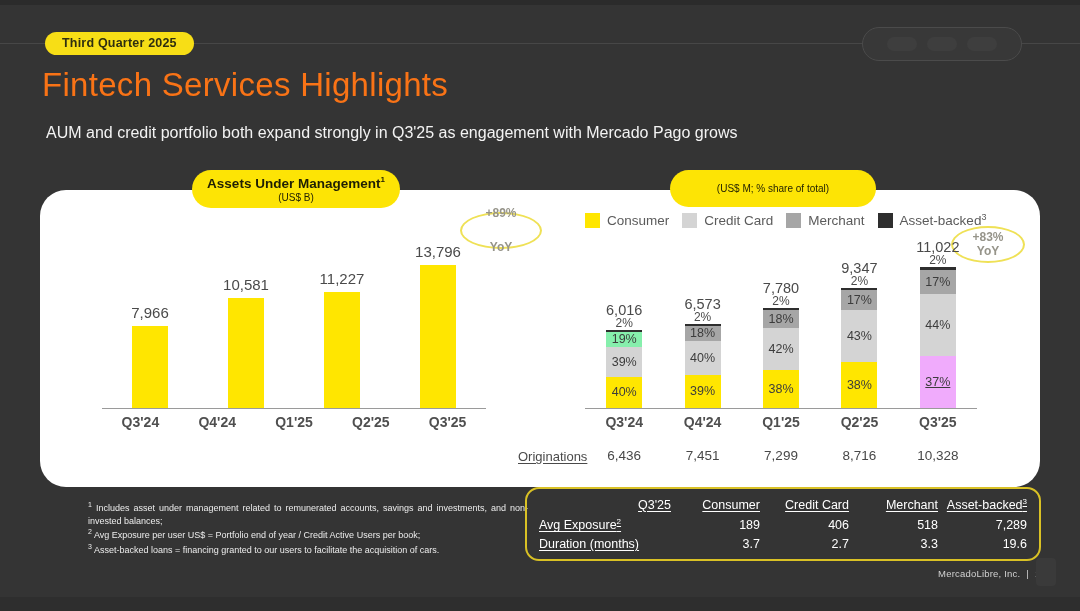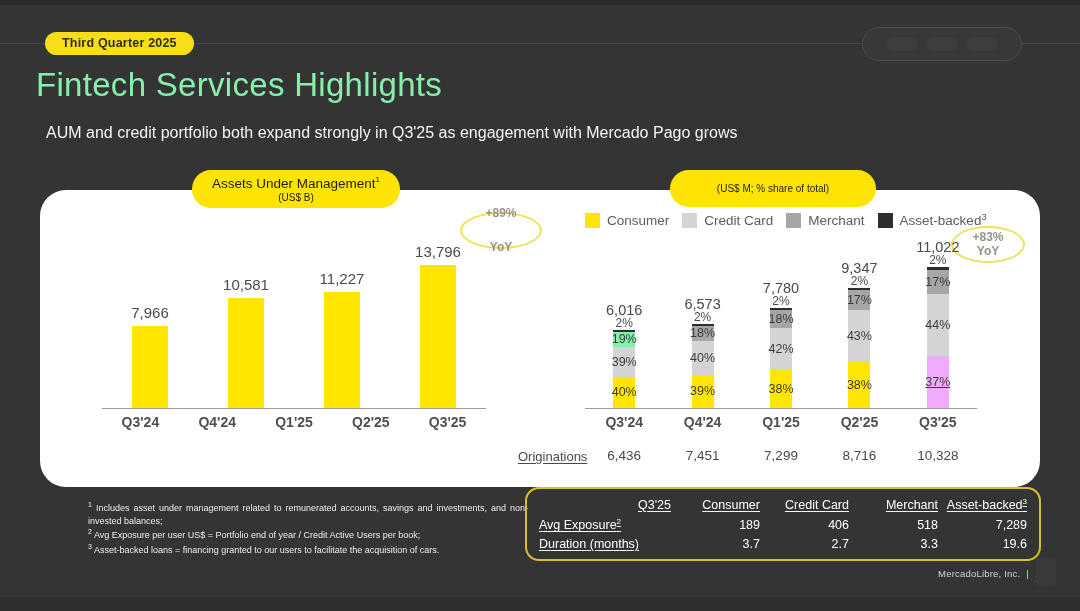--- a/index.html
+++ b/index.html
@@ -8,51 +8,51 @@
   .slide{position:absolute;inset:0;}
   .top-strip{position:absolute;left:0;top:0;width:100%;height:5px;background:#2b2b2b;}
   .bottom-strip{position:absolute;left:0;bottom:0;width:100%;height:14px;background:#2e2e2e;}
   .top-line{position:absolute;left:0;top:43px;width:100%;height:1px;background:#474747;}
   .badge{position:absolute;left:45px;top:32px;z-index:3;background:#F7DE16;border-radius:12px;
          padding:4px 17px 5px;font-size:12.5px;font-weight:bold;color:#2f2f10;letter-spacing:.2px;}
   .ghost-pill{position:absolute;left:862px;top:27px;width:158px;height:32px;border:1px solid #4b4b4b;
          border-radius:17px;background:#383838;z-index:2;display:flex;align-items:center;justify-content:center;gap:10px;}
   .ghost-mark{width:30px;height:14px;border-radius:7px;background:#3e3e3e;}
   .ghost-small{position:absolute;left:1036px;top:558px;width:20px;height:28px;border-radius:4px;background:#3a3a3a;}
-  .title{position:absolute;left:36px;top:66px;font-size:33px;color:#86efac;font-weight:400;letter-spacing:.3px;}
+  .title{position:absolute;left:42px;top:66px;font-size:33px;color:#f97316;font-weight:400;letter-spacing:.3px;}
   .subtitle{position:absolute;left:46px;top:124px;font-size:16px;color:#f3f3f3;}
   .subtitle b{font-weight:normal;}
   .panel{position:absolute;left:40px;top:190px;width:1000px;height:297px;background:#ffffff;border-radius:26px;}
 
   .pill{position:absolute;top:-20px;background:#FDE405;border-radius:19px;text-align:center;color:#1f1f04;
         display:flex;flex-direction:column;justify-content:center;z-index:3;}
   .pill-aum{left:152px;width:208px;height:38px;}
   .pill-credit{left:630px;width:206px;height:37px;}
-  .pill-title{font-size:13.5px;font-weight:normal;line-height:1.15;}
+  .pill-title{font-size:13.5px;font-weight:bold;line-height:1.15;}
   .pill-sub{font-size:10px;line-height:1.1;}
   .pill sup{font-size:8px;}
 
   .yoy{position:absolute;border:2px solid #EFE156;border-radius:50%;color:#96948a;font-weight:bold;
        font-size:12px;line-height:1.15;text-align:center;display:flex;flex-direction:column;justify-content:center;background:transparent;}
   .yoy-aum{left:420px;top:22px;width:78px;height:33px;gap:20px;}
   .yoy-credit{left:911px;top:36px;width:70px;height:33px;}
 
   .axis{position:absolute;height:1px;background:#9a9a9a;}
   .axis-aum{left:62px;top:218px;width:384px;}
   .axis-credit{left:545px;top:218px;width:392px;}
 
   .plot{position:absolute;top:0;height:218px;display:flex;align-items:flex-end;}
   .plot-aum{left:62px;width:384px;}
   .plot-credit{left:545px;width:392px;}
   .chart-col{flex:1;display:flex;flex-direction:column;align-items:center;justify-content:flex-end;}
   .bar-value{font-size:15px;color:#4a4a4a;margin-bottom:5px;white-space:nowrap;}
   .aum-bar{width:36px;}
   .credit-total{font-size:14.5px;color:#4a4a4a;white-space:nowrap;line-height:1;}
   .credit-toppct{font-size:12px;color:#4a4a4a;margin-top:0px;margin-bottom:1px;line-height:1;}
-  .credit-bar{width:22px;display:flex;flex-direction:column;}
+  .credit-bar{width:36px;display:flex;flex-direction:column;}
   .seg{width:100%;display:flex;align-items:center;justify-content:center;font-size:12.5px;color:#3c3c3c;overflow:visible;line-height:1;}
 
   .xrow{position:absolute;top:224px;display:flex;}
   .xrow-aum{left:62px;width:384px;}
   .xrow-credit{left:545px;width:392px;}
   .xlabel{flex:1;text-align:center;font-size:14px;color:#4f4f4f;font-weight:bold;}
 
   .legend{position:absolute;left:545px;top:23px;display:flex;align-items:center;font-size:13.5px;color:#5b5b5b;}
   .legend-item{display:flex;align-items:flex-start;margin-right:13px;}
   .legend-swatch{width:15px;height:15px;margin-right:7px;display:inline-block;}

